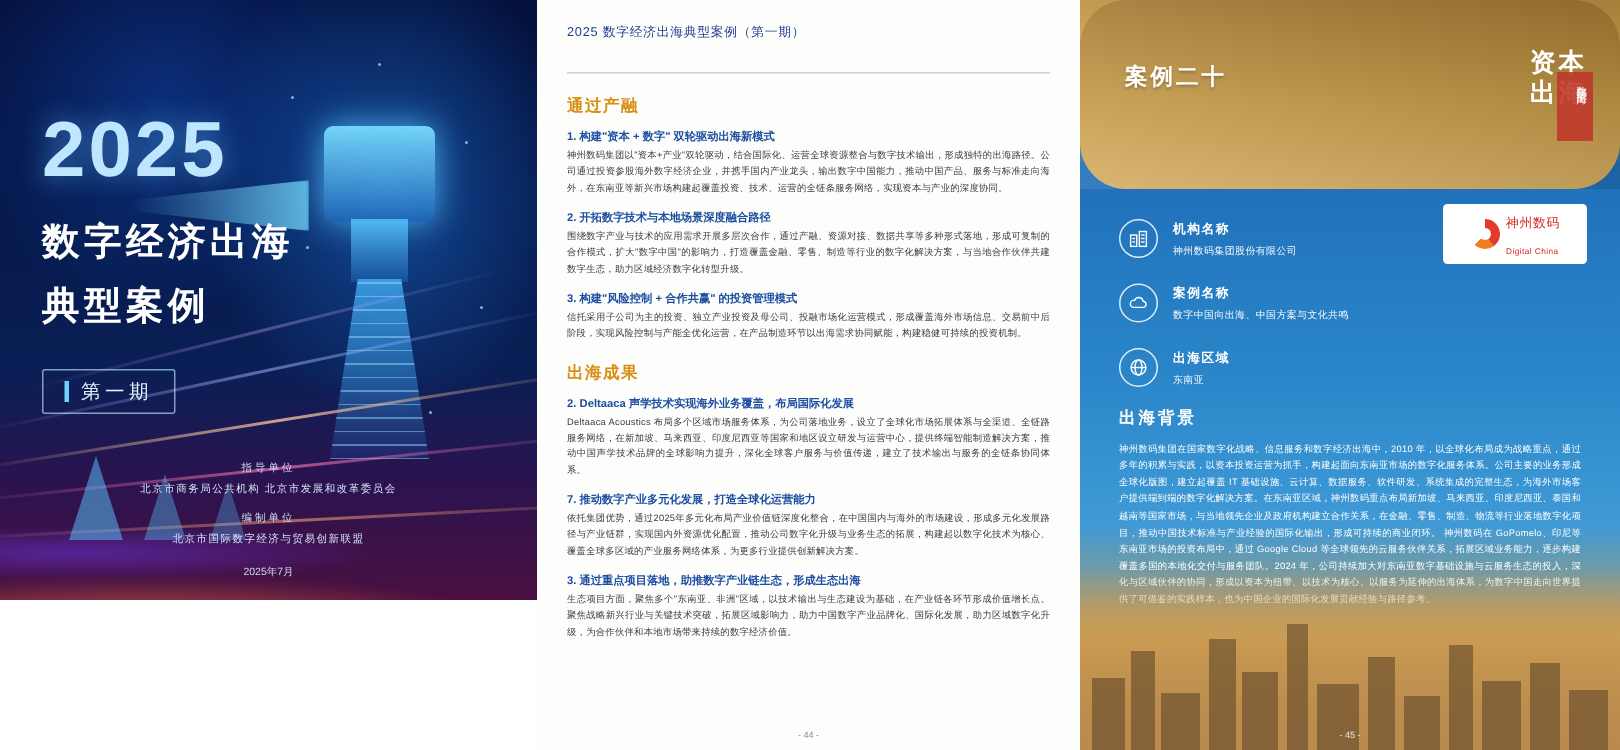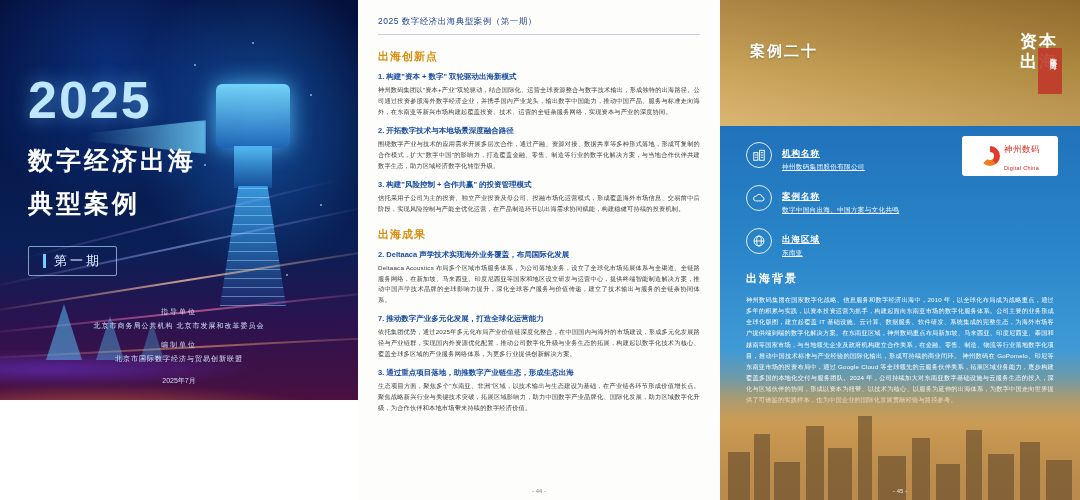--- a/index.html
+++ b/index.html
@@ -106,21 +106,21 @@
   .cf-gap { height:9px; }
   .cf-date { margin-top:12px; font-size:7px; opacity:.9; }
 
   
   .midpage {
     position: relative;
     width: 362px; height:500px; flex: 0 0 362px;
     background:#fdfdfb; padding: 16px 20px 10px 20px;
   }
   .mid-head {
-    font-size:8.5px; color:#1f3f8f; letter-spacing:.5px; padding-bottom:6px;
+    font-size:8.5px; color:#1f3f8f; letter-spacing:.5px; padding-bottom:20px;
     border-bottom:1px solid #c9cfe0;
   }
   .sec-title {
     margin-top:14px; font-size:11px; font-weight:bold; color:#d98f13; letter-spacing:1px;
   }
   .sec-title2 {
     margin-top:12px; font-size:11px; font-weight:bold; color:#d98f13; letter-spacing:1px;
   }
   .sub-title {
     margin-top:7px; font-size:7.5px; font-weight:bold; color:#1c4fa1; line-height:1.5;
@@ -133,20 +133,21 @@
 
   
   .rightpage {
     position:relative; width:360px; height:500px; flex:0 0 360px;
     background: linear-gradient(180deg, #b98f3f 0%, #cfa24a 8%, #1f6fb8 22%, #2a86c9 50%, #3f9ad6 70%, #c79a52 86%, #9d7a3e 100%);
     overflow:hidden;
   }
   .rp-top {
     position:relative; height:126px;
     background: linear-gradient(180deg,#a2772f 0%, #c49a47 55%, #d9b065 100%);
+    border-radius: 31px;
   }
   .rp-top .wash { position:absolute; inset:0; background:linear-gradient(100deg, rgba(255,255,255,.10), rgba(0,0,0,.12)); }
   .case-no {
     position:absolute; left:30px; top:42px; color:#fff; font-size:15px; font-weight:bold; letter-spacing:2px;
     text-shadow:0 1px 2px rgba(0,0,0,.25);
   }
   .case-title {
     position:absolute; left:30px; top:66px; color:#fff; font-size:11px; letter-spacing:1px;
     text-shadow:0 1px 2px rgba(0,0,0,.25);
   }
@@ -167,21 +168,21 @@
   .logo-swirl {
     width:20px; height:20px; border-radius:50%;
     background: conic-gradient(#e23b2e 0 40%, #f07d1f 40% 62%, #ffffff 62% 100%);
     position:relative;
   }
   .logo-swirl::after{ content:""; position:absolute; inset:6px; background:#fff; border-radius:50%; }
   .logo-text { line-height:1.1; }
   .logo-cn { font-size:8.5px; color:#d7261d; font-weight:normal; letter-spacing:.5px; }
   .logo-en { font-size:5.5px; color:#d7261d; letter-spacing:.3px; }
 
-  .info-row { display:flex; align-items:flex-start; gap:10px; margin-bottom:13px;text-decoration:underline; }
+  .info-row { display:flex; align-items:flex-end; gap:10px; margin-bottom:13px; }
   .info-ico {
     flex:0 0 26px; width:26px; height:26px; border:1px solid rgba(255,255,255,.85);
     border-radius:50%; display:flex; align-items:center; justify-content:center;
   }
   .info-ico svg { width:14px; height:14px; }
   .info-label { font-size:8.5px; font-weight:bold; letter-spacing:1px; }
   .info-value { font-size:6.6px; margin-top:3px; opacity:.95; letter-spacing:.3px; }
 
   .bg-title { margin-top:6px; font-size:11px; font-weight:bold; letter-spacing:2px; }
   .bg-text { margin-top:8px; font-size:6.2px; line-height:1.8; text-align:justify; letter-spacing:.2px; }
@@ -245,21 +246,21 @@
       <div class="cf-gap"></div>
       <div class="cf-label">编制单位</div>
       <div class="cf-orgs">北京市国际数字经济与贸易创新联盟</div>
       <div class="cf-date">2025年7月</div>
     </div>
   </section>
 
   <section class="midpage">
     <div class="mid-head">2025 数字经济出海典型案例（第一期）</div>
 
-    <div class="sec-title">出海创新点</div>
+    <div class="sec-title">通过产融</div>
 
     <div class="sub-title">1. 构建"资本 + 数字" 双轮驱动出海新模式</div>
     <p class="para">神州数码集团以"资本+产业"双轮驱动，结合国际化、运营全球资源整合与数字技术输出，形成独特的出海路径。公司通过投资参股海外数字经济企业，并携手国内产业龙头，输出数字中国能力，推动中国产品、服务与标准走向海外，在东南亚等新兴市场构建起覆盖投资、技术、运营的全链条服务网络，实现资本与产业的深度协同。</p>
 
     <div class="sub-title">2. 开拓数字技术与本地场景深度融合路径</div>
     <p class="para">围绕数字产业与技术的应用需求开展多层次合作，通过产融、资源对接、数据共享等多种形式落地，形成可复制的合作模式，扩大"数字中国"的影响力，打造覆盖金融、零售、制造等行业的数字化解决方案，与当地合作伙伴共建数字生态，助力区域经济数字化转型升级。</p>
 
     <div class="sub-title">3. 构建"风险控制 + 合作共赢" 的投资管理模式</div>
     <p class="para">信托采用子公司为主的投资、独立产业投资及母公司、投融市场化运营模式，形成覆盖海外市场信息、交易前中后阶段，实现风险控制与产能全优化运营，在产品制造环节以出海需求协同赋能，构建稳健可持续的投资机制。</p>
 

